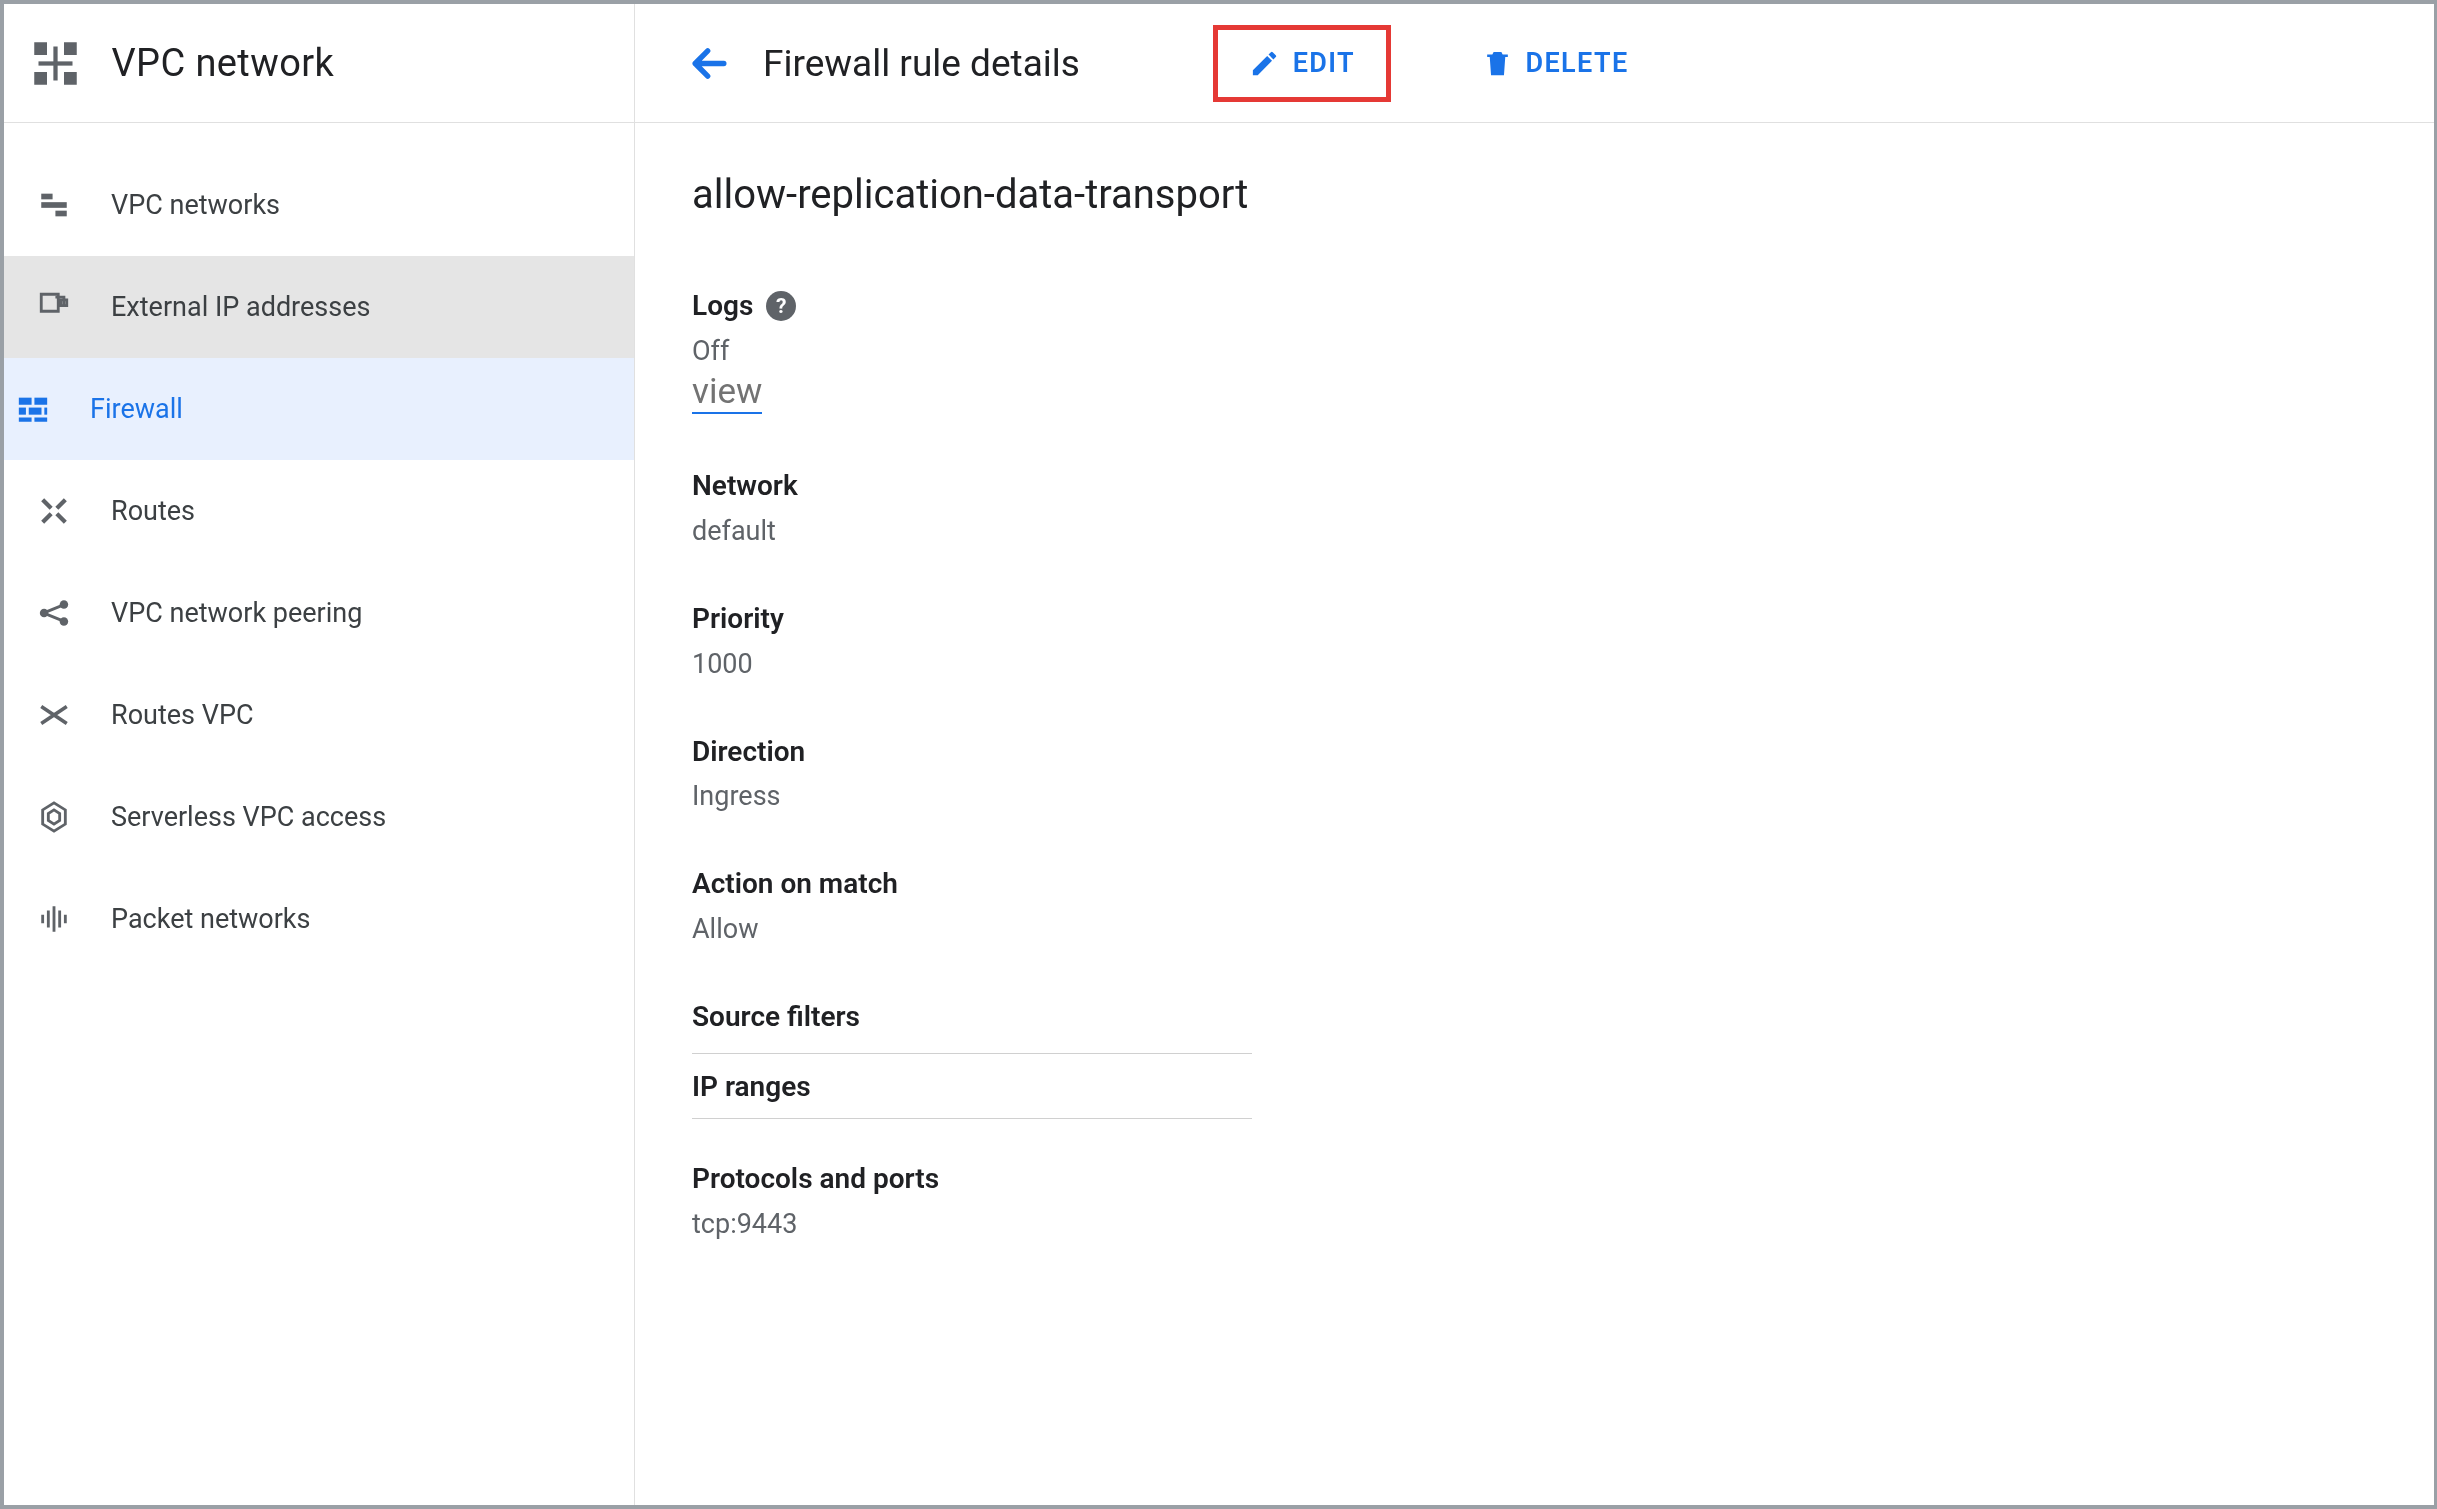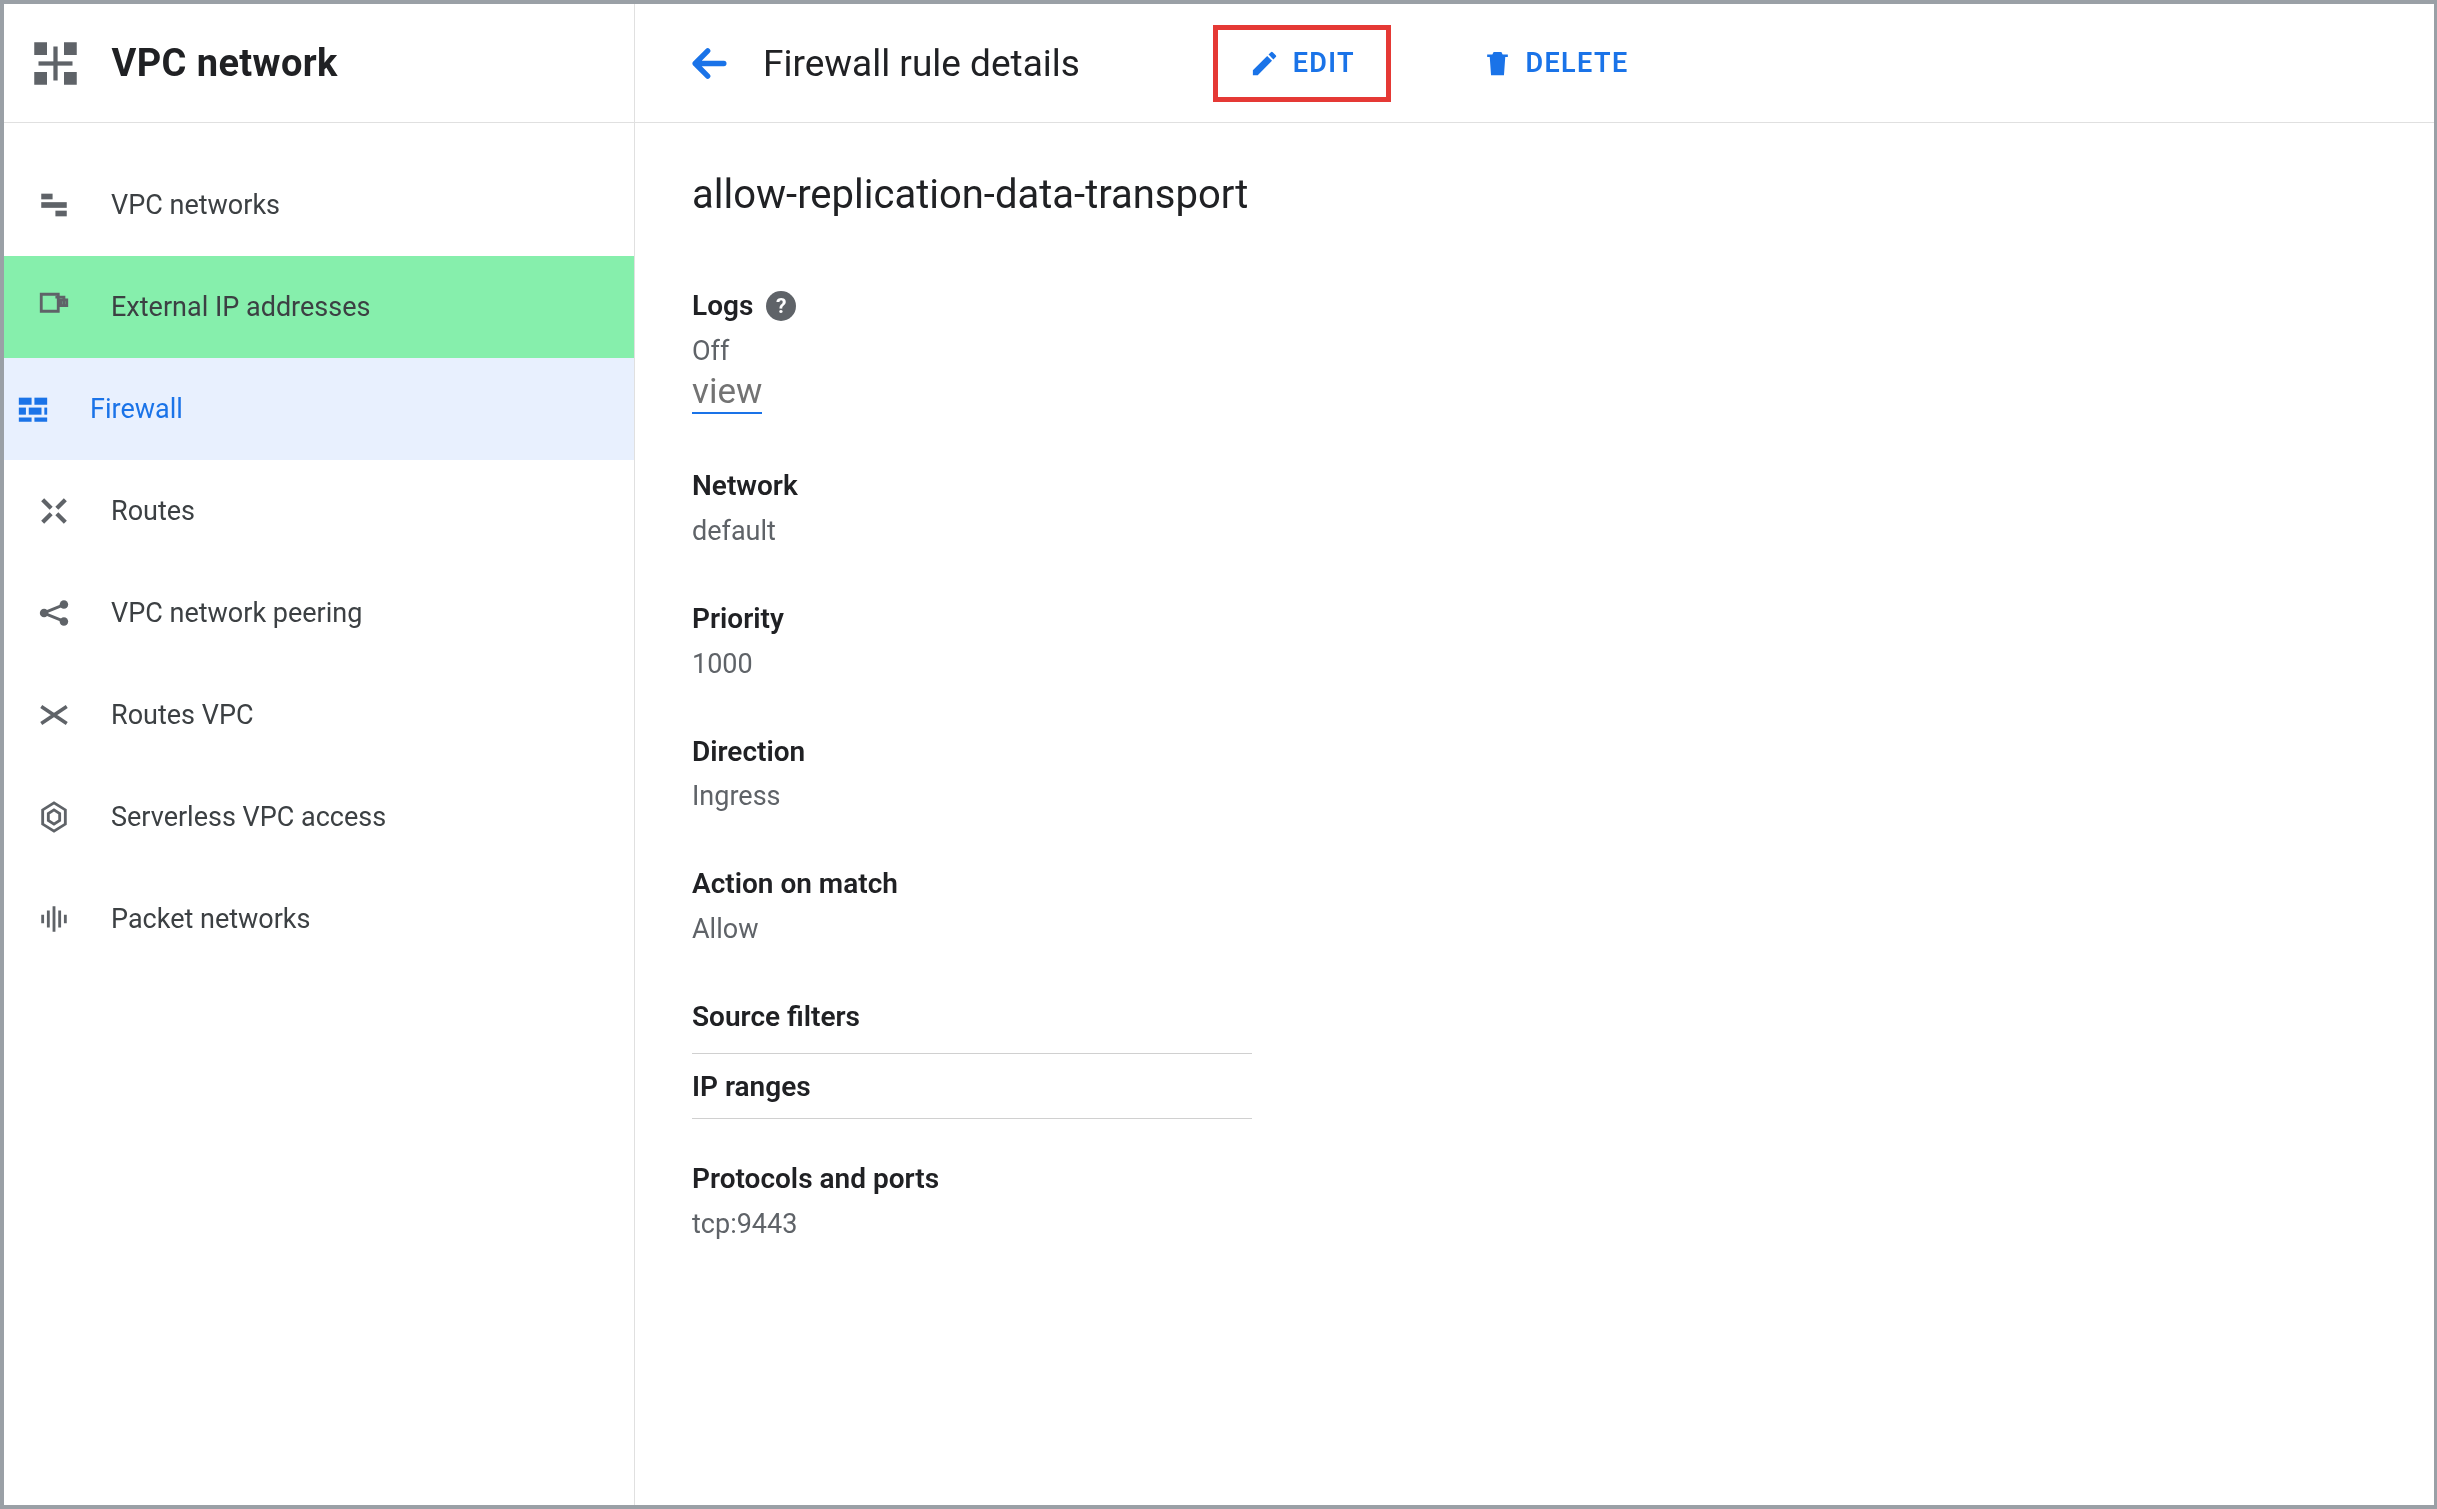--- a/index.html
+++ b/index.html
@@ -35,37 +35,37 @@
     height: 119px;
     padding-left: 25.5px;
     border-bottom: 1.4px solid #e0e0e0;
   }
   .product-icon {
     width: 51px; height: 51px;
     color: #5f6368;
   }
   .product-title {
     font-size: 38px;
-    font-weight: 700;
+    font-weight: 400;
     letter-spacing: 0.4px;
     color: #202124;
   }
   .nav { padding-top: 31px; }
   .nav-item {
     display: flex;
     align-items: center;
     gap: 40px;
     height: 102px;
     padding-left: 33px;
     font-size: 27px;
     color: #3c4043;
     cursor: pointer;
   }
   .nav-item .icon { width: 34px; height: 34px; color: #5f6368; flex-shrink: 0; }
-  .nav-item.highlight { background: #86efac; }
+  .nav-item.highlight { background: #e5e5e5; }
   .nav-item.active {
     background: #e8f0fe;
     color: #1a73e8;
     padding-left: 12px;
   }
   .nav-item.active .icon { color: #1a73e8; }
 
   
   .main { flex: 1; display: flex; flex-direction: column; }
   .main-header {

